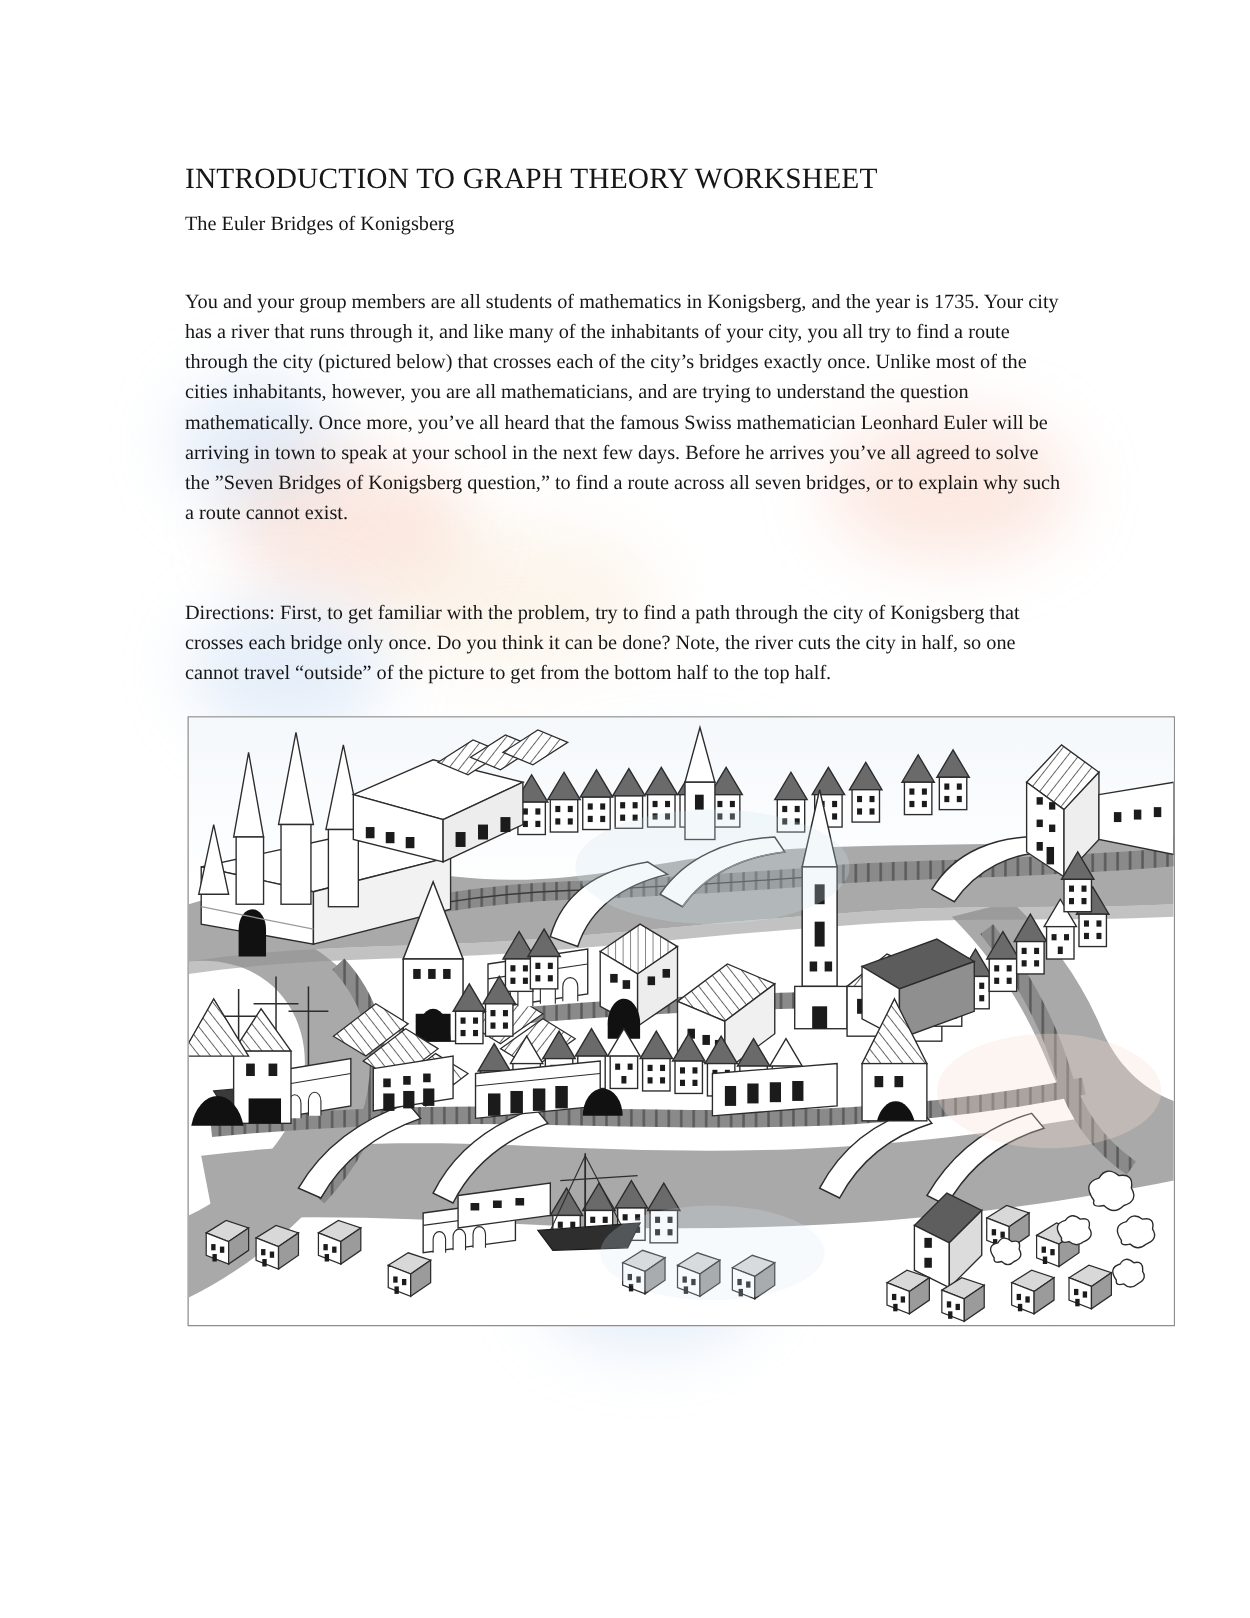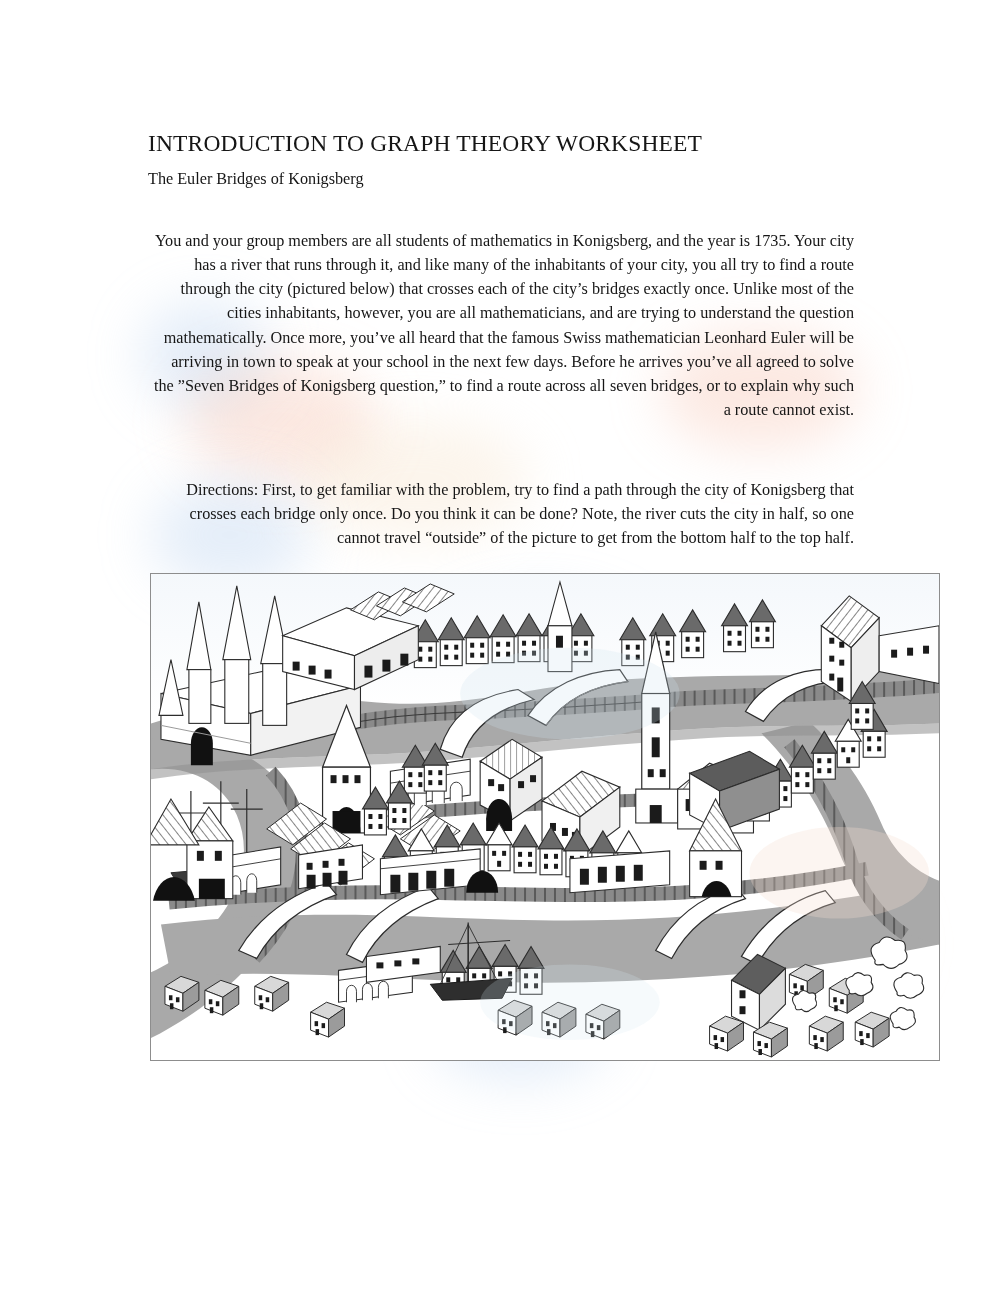--- a/index.html
+++ b/index.html
@@ -51,21 +51,21 @@
     top: 170px;
     font-size: 16.2px;
     font-weight: 400;
   }
   .para {
     position: absolute;
     left: 148px;
     width: 706px;
     font-size: 16.2px;
     line-height: 24.1px;
-    text-align: right;
+    text-align: left;
   }
   #para-intro { top: 213px; }
   #para-directions { top: 462px; }
 
   
   #figure {
     position: absolute;
     left: 150px;
     top: 573px;
     width: 790px;

